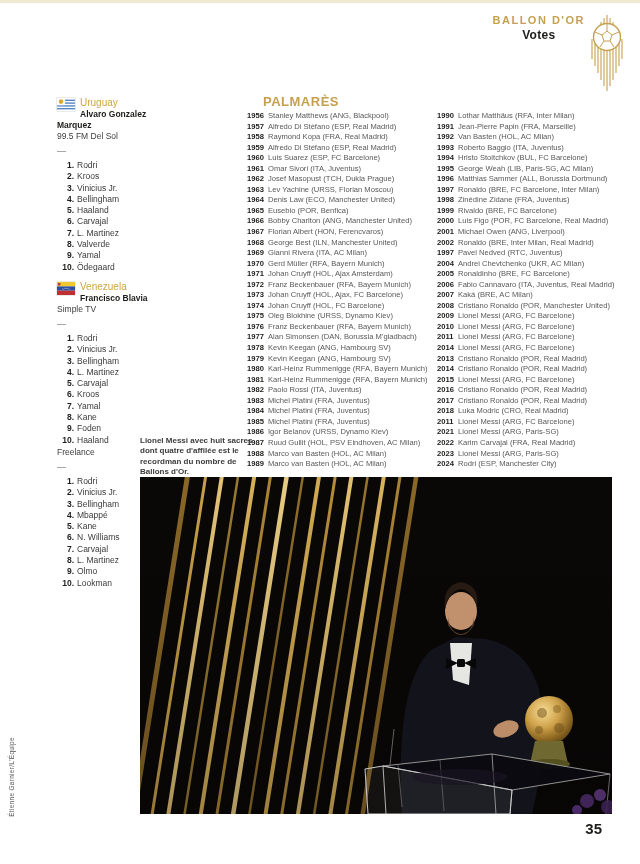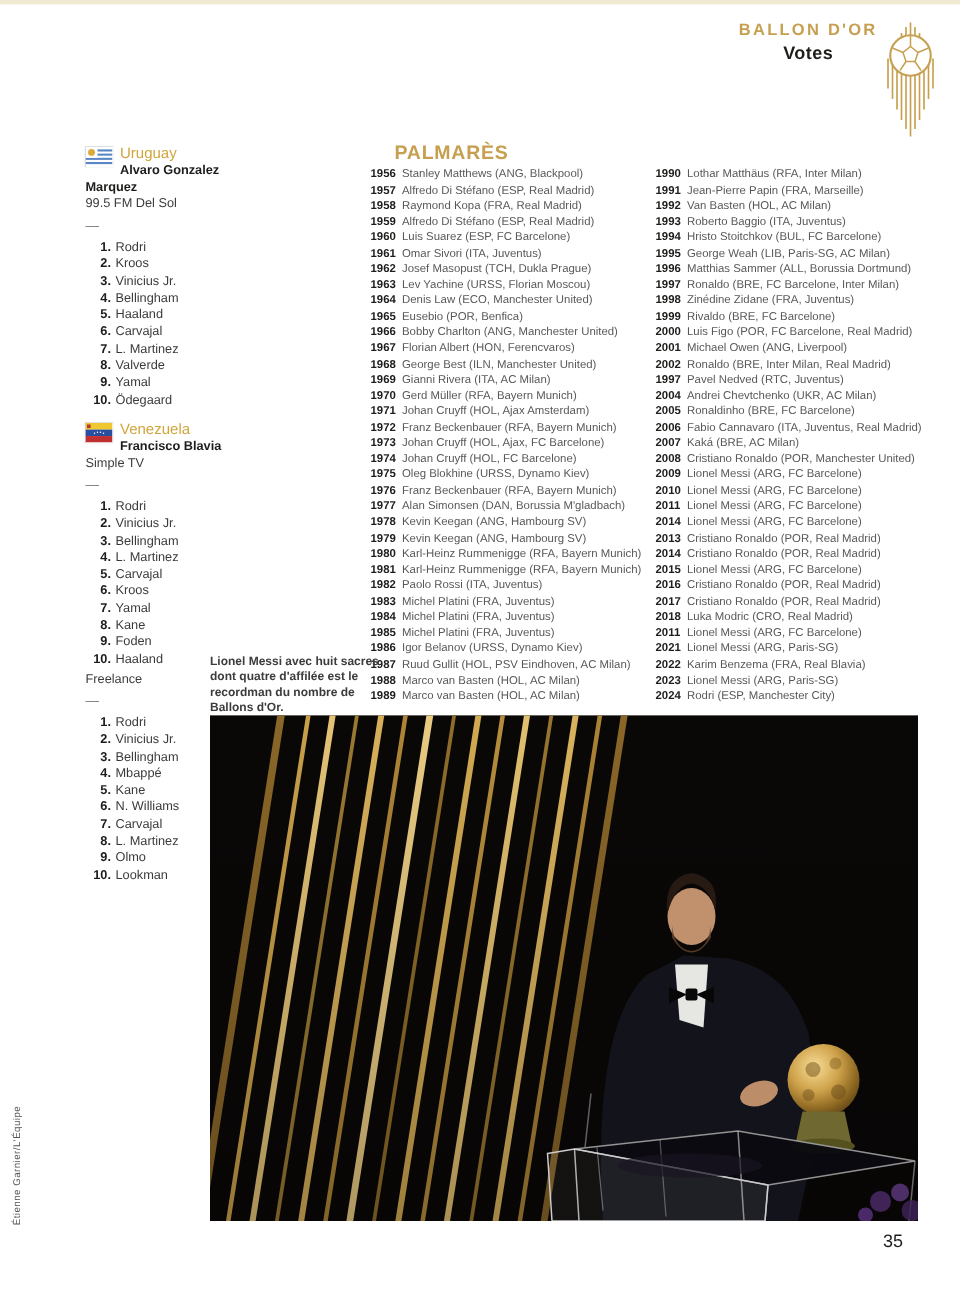--- a/index.html
+++ b/index.html
@@ -39,21 +39,21 @@
   .caption{position:absolute;left:140px;top:436px;width:118px;font-size:8px;
            font-weight:bold;line-height:10.3px;color:#3c3c3c;}
 
   
   .photo{position:absolute;left:140px;top:477px;width:472px;height:337px;background:#0a0807;}
   .photo svg{display:block;}
 
   
   .credit{position:absolute;left:-42px;top:771px;width:112px;height:12px;text-align:center;
           transform:rotate(-90deg);font-size:6.5px;color:#555;letter-spacing:.3px;}
-  .page-num{position:absolute;right:38px;top:820px;font-size:12px;font-weight:normal;color:#1d1d1b;}
+  .page-num{position:absolute;right:38px;top:820px;font-size:15px;font-weight:bold;color:#1d1d1b;}
 </style>
 </head>
 <body>
 
 <div class="top-edge"></div>
 
 <div class="header">
   <div class="brand">BALLON D'OR</div>
   <div class="votes-title">Votes</div>
 </div>
@@ -511,21 +511,21 @@
     <div class="pal-row">
       <span class="pal-year">2011</span>
       <span class="pal-winner">Lionel Messi (ARG, FC Barcelone)</span>
     </div>
     <div class="pal-row">
       <span class="pal-year">2021</span>
       <span class="pal-winner">Lionel Messi (ARG, Paris-SG)</span>
     </div>
     <div class="pal-row">
       <span class="pal-year">2022</span>
-      <span class="pal-winner">Karim Benzema (FRA, Real Blavia)</span>
+      <span class="pal-winner">Karim Carvajal (FRA, Real Madrid)</span>
     </div>
     <div class="pal-row">
       <span class="pal-year">2023</span>
       <span class="pal-winner">Lionel Messi (ARG, Paris-SG)</span>
     </div>
     <div class="pal-row">
       <span class="pal-year">2024</span>
       <span class="pal-winner">Rodri (ESP, Manchester City)</span>
     </div>
   </div>

